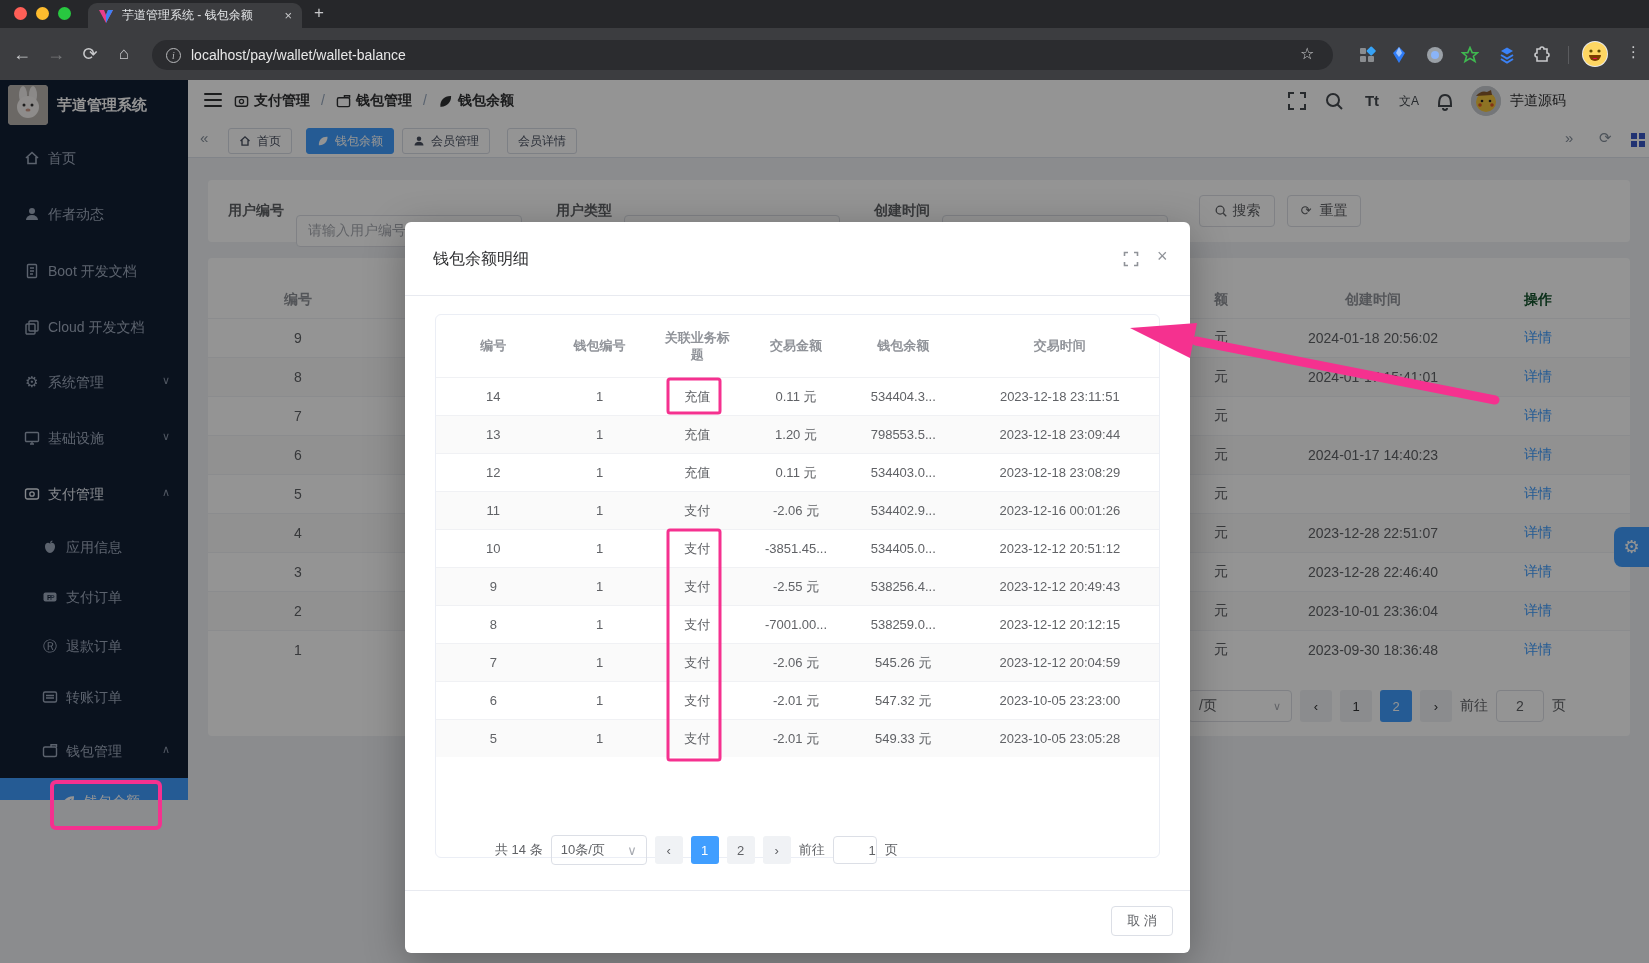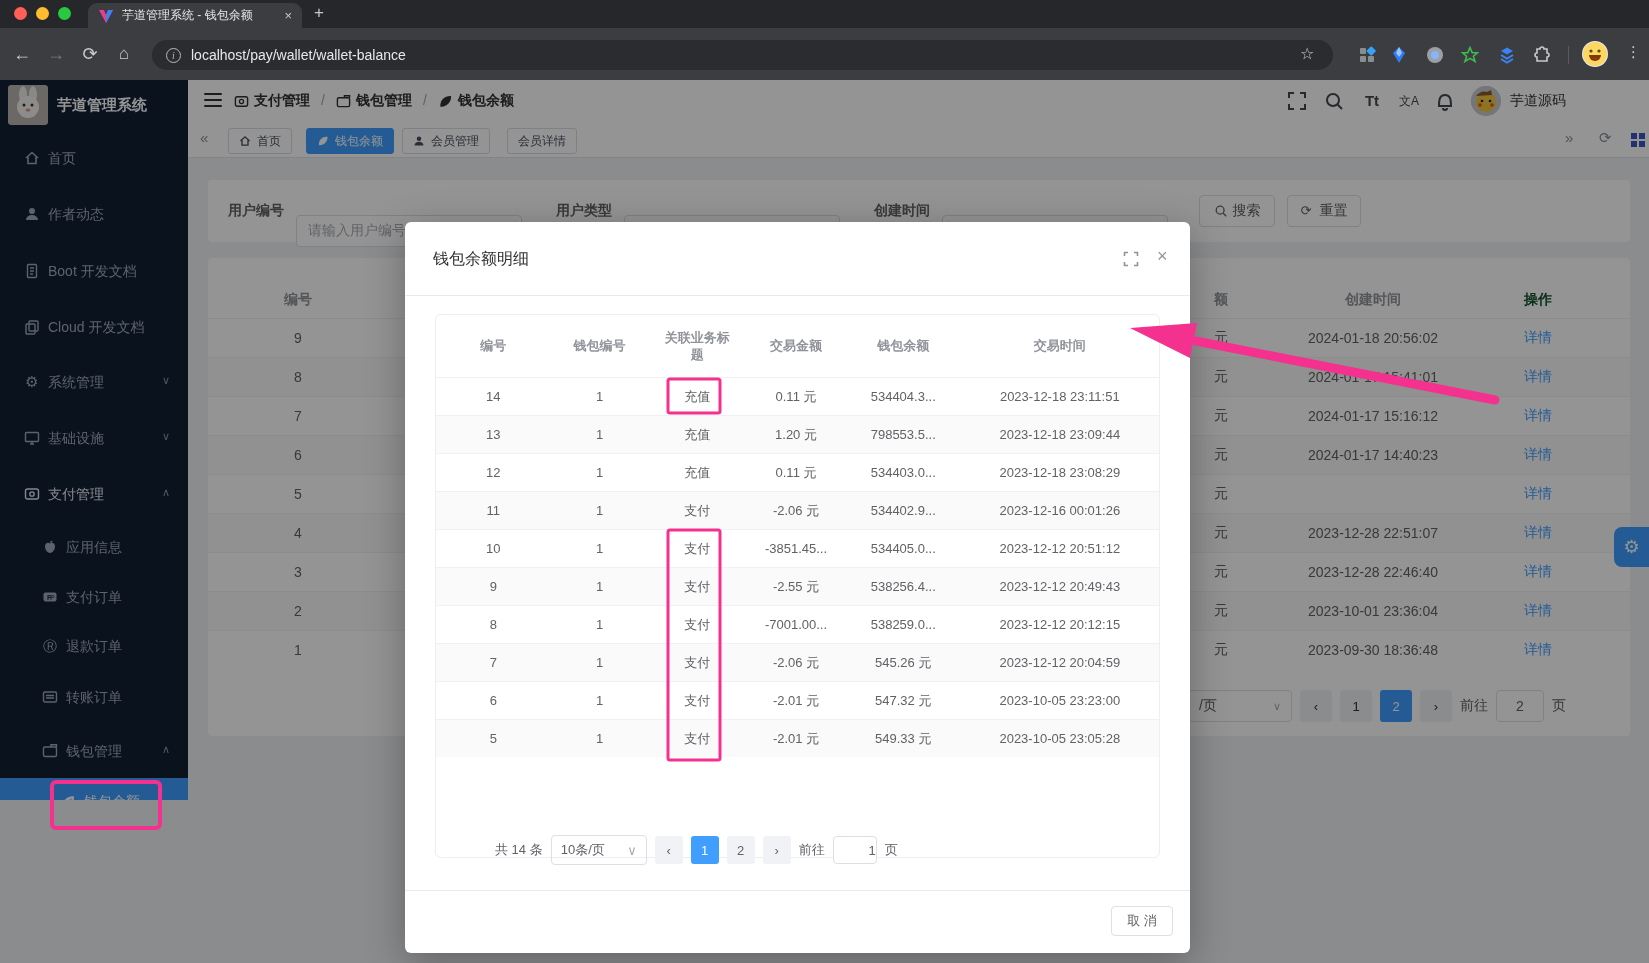--- a/index.html
+++ b/index.html
@@ -539,21 +539,20 @@
         </div>
         <div class="bg-row stripe">
           <span class="bc id">8</span>
           <span class="bc amt">元</span>
           <span class="bc time">2024-01-17 15:41:01</span>
           <span class="bc act">详情</span>
         </div>
         <div class="bg-row">
           <span class="bc id">7</span>
           <span class="bc amt">元</span>
-          <span class="bc time">2024-01-17 15:16:12</span>
           <span class="bc act">详情</span>
         </div>
         <div class="bg-row stripe">
           <span class="bc id">6</span>
           <span class="bc amt">元</span>
           <span class="bc time">2024-01-17 14:40:23</span>
           <span class="bc act">详情</span>
         </div>
         <div class="bg-row">
           <span class="bc id">5</span>

